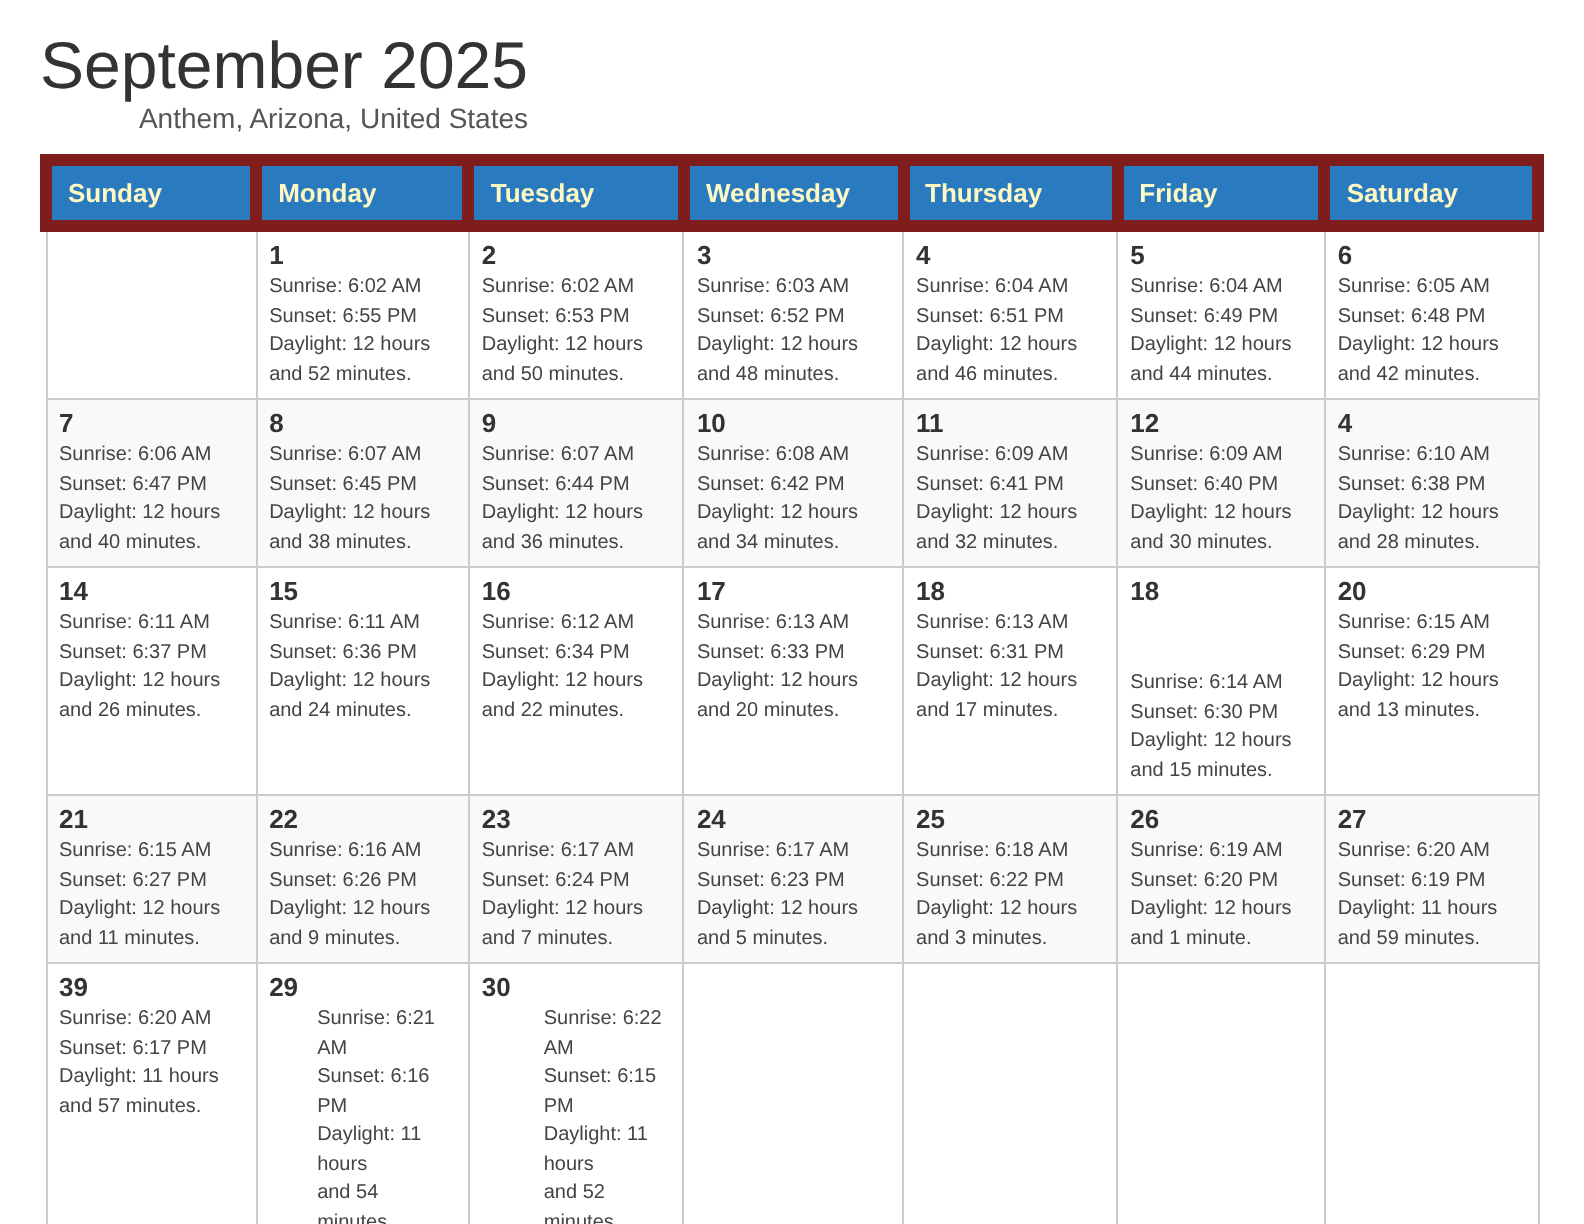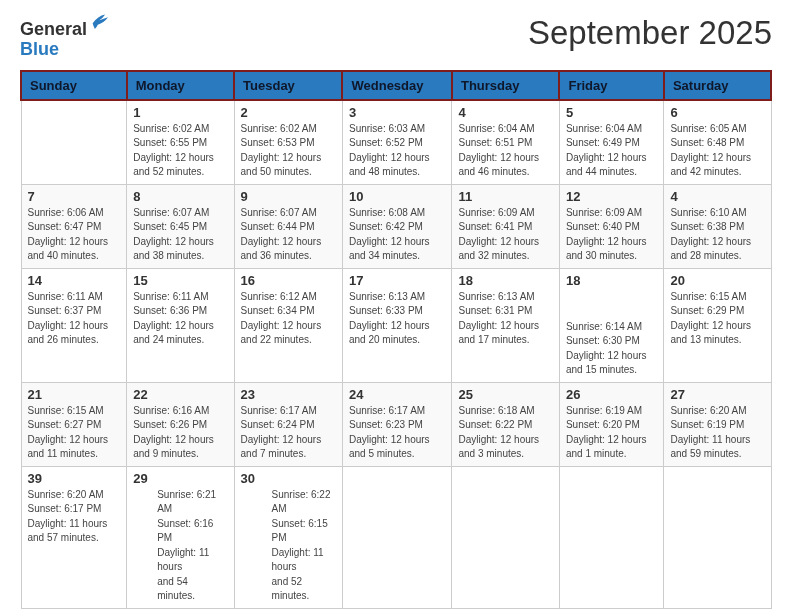--- a/index.html
+++ b/index.html
@@ -60,26 +60,26 @@
       color: #555;
       margin-top: 2px;
     }
     .calendar {
       width: 100%;
       border-collapse: collapse;
       border: 1px solid #ccc;
     }
     .calendar th {
       background-color: #2a7abf;
-      color: #0f172a;
+      color: #fef9c3;
       text-align: left;
       padding: 6px 8px;
       font-size: 13px;
       font-weight: bold;
-      border: 2px solid #7f1d1d;
+      border: 6px solid #7f1d1d;
     }
     .calendar td {
       border: 1px solid #ccc;
       vertical-align: top;
       padding: 4px 6px;
       width: 113px;
       min-height: 80px;
       font-size: 10.5px;
       color: #333;
     }
@@ -106,33 +106,23 @@
     }
     .calendar thead tr th {
       background-color: #2a7abf !important;
     }
   </style>
 </head>
 <body>
 
 <div class="container">
   <div class="header-row">
-    <div class="logo">
-      <div style="position:relative; display:inline-block;">
-        <div class="logo-text">
-          <span class="logo-general">General</span>
-          <span class="logo-blue">Blue</span>
-        </div>
-        <svg class="logo-bird" style="position:absolute; top:-2px; right:-24px;" viewBox="0 0 30 30" xmlns="http://www.w3.org/2000/svg">
-          <path d="M 5 18 Q 12 8 22 6 Q 18 12 14 14 Q 20 12 26 10 Q 20 18 12 20 Q 10 24 8 26 Q 6 22 5 18 Z" fill="#2a7abf"></path>
-        </svg>
-      </div>
-    </div>
     <div class="title-section">
       <div class="month-title">September 2025</div>
+      <div class="location">Anthem, Arizona, United States</div>
     </div>
   </div>
 
   <table class="calendar">
     <thead>
       <tr>
         <th>Sunday</th>
         <th>Monday</th>
         <th>Tuesday</th>
         <th>Wednesday</th>

